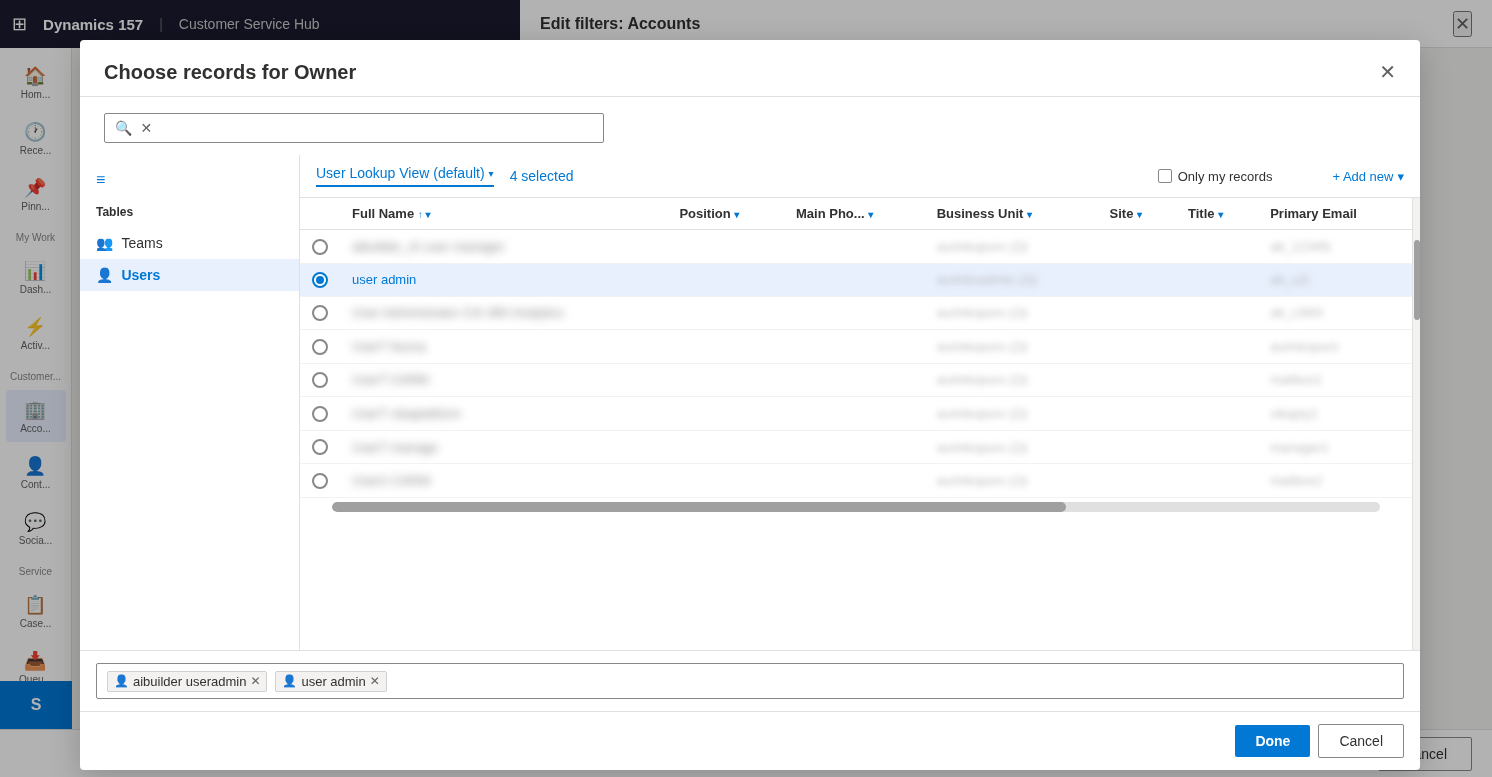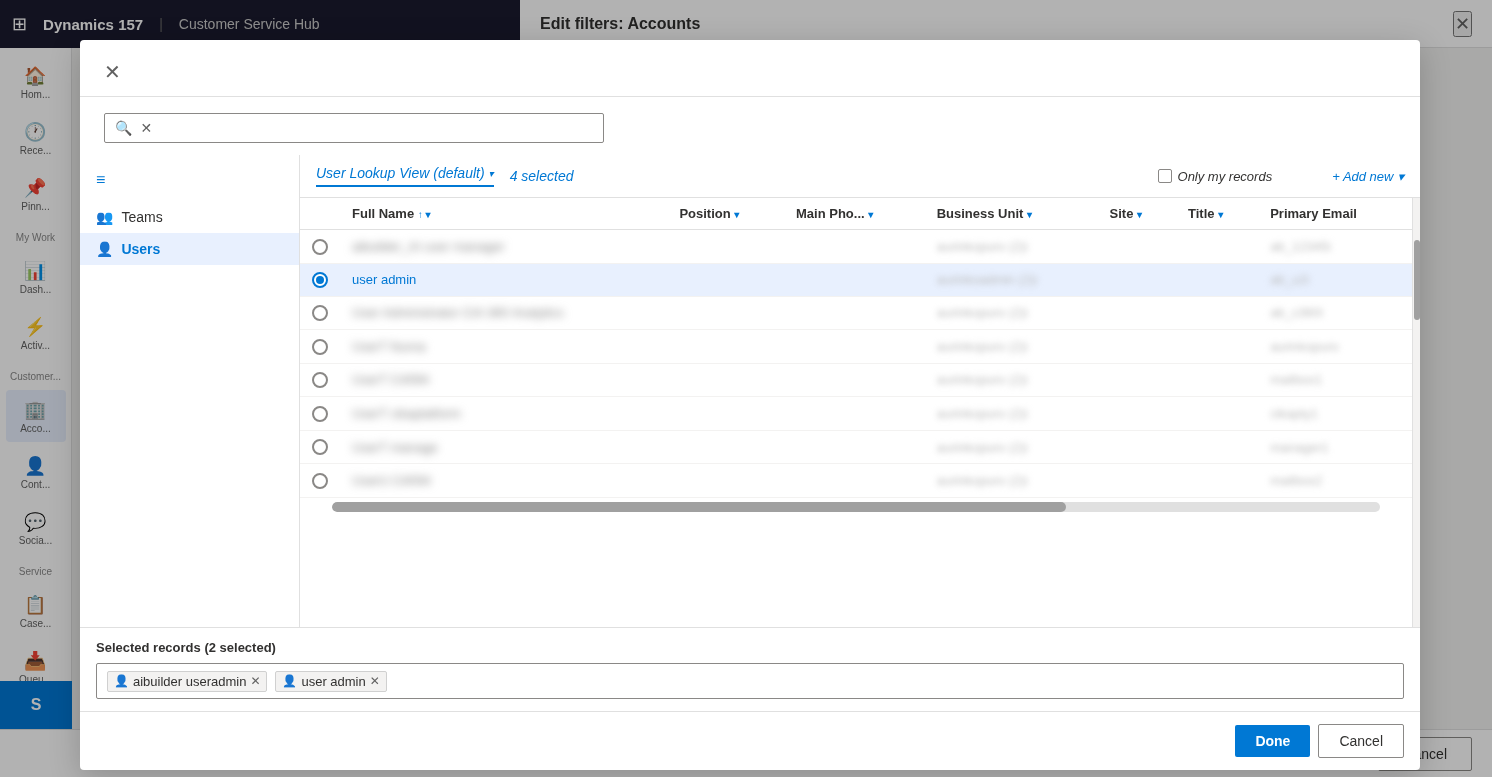--- a/index.html
+++ b/index.html
@@ -123,21 +123,20 @@
 
     
     .right-panel {
       flex: 1; display: flex; flex-direction: column; overflow: hidden;
     }
 
     
     .right-toolbar {
       display: flex; align-items: center; padding: 10px 16px; border-bottom: 1px solid #e0e0e0;
       gap: 16px;
-      font-style: italic;
     }
     .view-selector {
       display: flex; align-items: center; gap: 4px; font-size: 14px; color: #0078d4;
       cursor: pointer; border-bottom: 2px solid #0078d4; padding-bottom: 4px;
     }
     .view-chevron { font-size: 10px; }
     .selected-badge {
       font-size: 14px; color: #0078d4; cursor: pointer;
     }
     .toolbar-right {
@@ -302,34 +301,36 @@
   <span class="bottom-info">1 - 2 of 2</span>
   <button class="btn-apply">Apply</button>
   <button class="btn-cancel-bottom">Cancel</button>
 </div>
 
 <div class="modal-overlay"></div>
 
 <div class="modal">
 
   <div class="modal-header">
+    <span class="modal-title">Choose records for Owner</span>
     <button class="modal-close">✕</button>
   </div>
 
   <div class="modal-search">
     <div class="search-input-wrapper">
       <span class="search-icon">🔍</span>
       <button class="search-clear">✕</button>
     </div>
   </div>
 
   <div class="modal-body">
 
     <div class="left-panel">
       <div class="hamburger-icon">≡</div>
+      <div class="left-panel-section">Tables</div>
       <div class="left-panel-item">
         <span class="left-panel-item-icon">👥</span>
         <span>Teams</span>
       </div>
       <div class="left-panel-item active">
         <span class="left-panel-item-icon">👤</span>
         <span>Users</span>
       </div>
     </div>
 
@@ -521,21 +522,20 @@
 
         <div class="v-scrollbar">
           <div class="v-scrollbar-thumb"></div>
         </div>
       </div>
 
     </div>
   </div>
 
   <div class="selected-footer">
-    <div class="selected-label">Selected records (2 selected)</div>
     <div class="selected-tags-row">
       <div class="selected-tag">
         <span class="tag-icon">👤</span>
         <span>aibuilder useradmin</span>
         <button class="tag-close">✕</button>
       </div>
       <div class="selected-tag">
         <span class="tag-icon">👤</span>
         <span>user admin</span>
         <button class="tag-close">✕</button>

